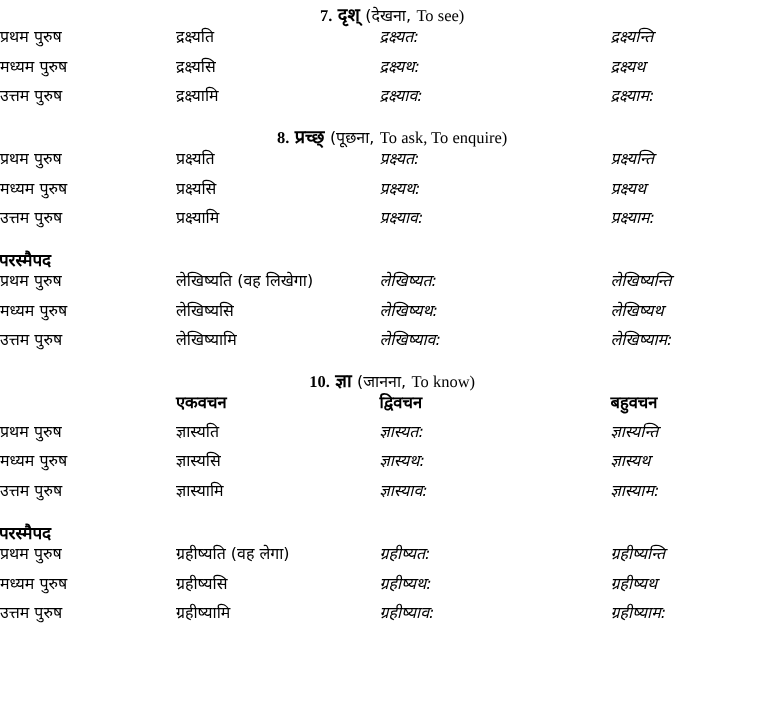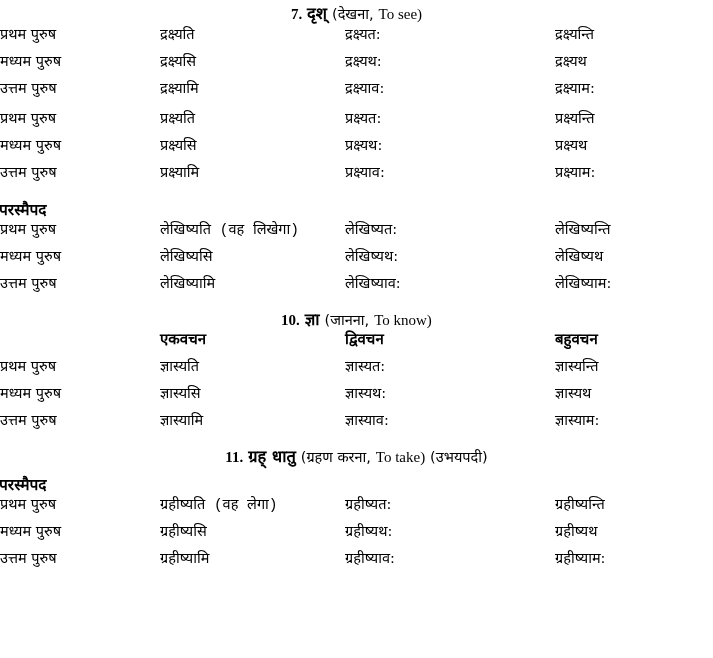--- a/index.html
+++ b/index.html
@@ -86,23 +86,23 @@
   td.label {
     font-weight: bold;
     font-size: 15px;
     padding-left: 22px;
     white-space: nowrap;
   }
   td.form {
     white-space: nowrap;
     font-size: 15px;
   }
-  td.sg   { padding-left: 0px; font-family: Liberation Mono, monospace; }
-  td.du   { padding-left: 0px; }
-  td.pl   { padding-left: 0px; }
+  td.sg   { padding-left: 0px; }
+  td.du   { padding-left: 0px; font-style: italic; }
+  td.pl   { padding-left: 0px; font-style: italic; }
 
   tr.headrow th {
     font-weight: bold;
     font-size: 15px;
     margin-left: 16px;
   }
   tr.headrow th.label { font-weight: bold; }
   .spacer-xs { height: 3px; }
 </style>
 </head>
@@ -143,20 +143,26 @@
           <td class="form du">द्रक्ष्याव:</td>
           <td class="form pl">द्रक्ष्याम:</td>
         </tr>
       </tbody>
     </table>
   </div>
 
   <div class="spacer-xs"></div>
 
   <div class="section">
+    <p class="sec-title">
+      <span class="num">8.</span>
+      <span class="dhatu">प्रच्छ्</span>
+      <span class="gloss">(पूछना,</span>
+      <span class="gloss-en">To ask, To enquire)</span>
+    </p>
     <table class="conj">
       <colgroup>
           <col class="c-label">
           <col class="c-sg">
           <col class="c-du">
           <col class="c-pl">
         </colgroup>
       <tbody>
         <tr>
           <td class="label">प्रथम पुरुष</td>
@@ -259,27 +265,20 @@
           <td class="form du">ज्ञास्याव:</td>
           <td class="form pl">ज्ञास्याम:</td>
         </tr>
       </tbody>
     </table>
   </div>
 
   <div class="spacer-xs"></div>
 
   <div class="section">
-    <p class="sec-title">
-      <span class="num">11.</span>
-      <span class="dhatu">ग्रह् धातु</span>
-      <span class="gloss">(ग्रहण करना,</span>
-      <span class="gloss-en">To take)</span>
-      <span class="gloss">(उभयपदी)</span>
-    </p>
     <p class="sec-sub">
       <span class="sec-sub-inner">परस्मैपद</span>
     </p>
     <table class="conj">
       <colgroup>
           <col class="c-label">
           <col class="c-sg">
           <col class="c-du">
           <col class="c-pl">
         </colgroup>

